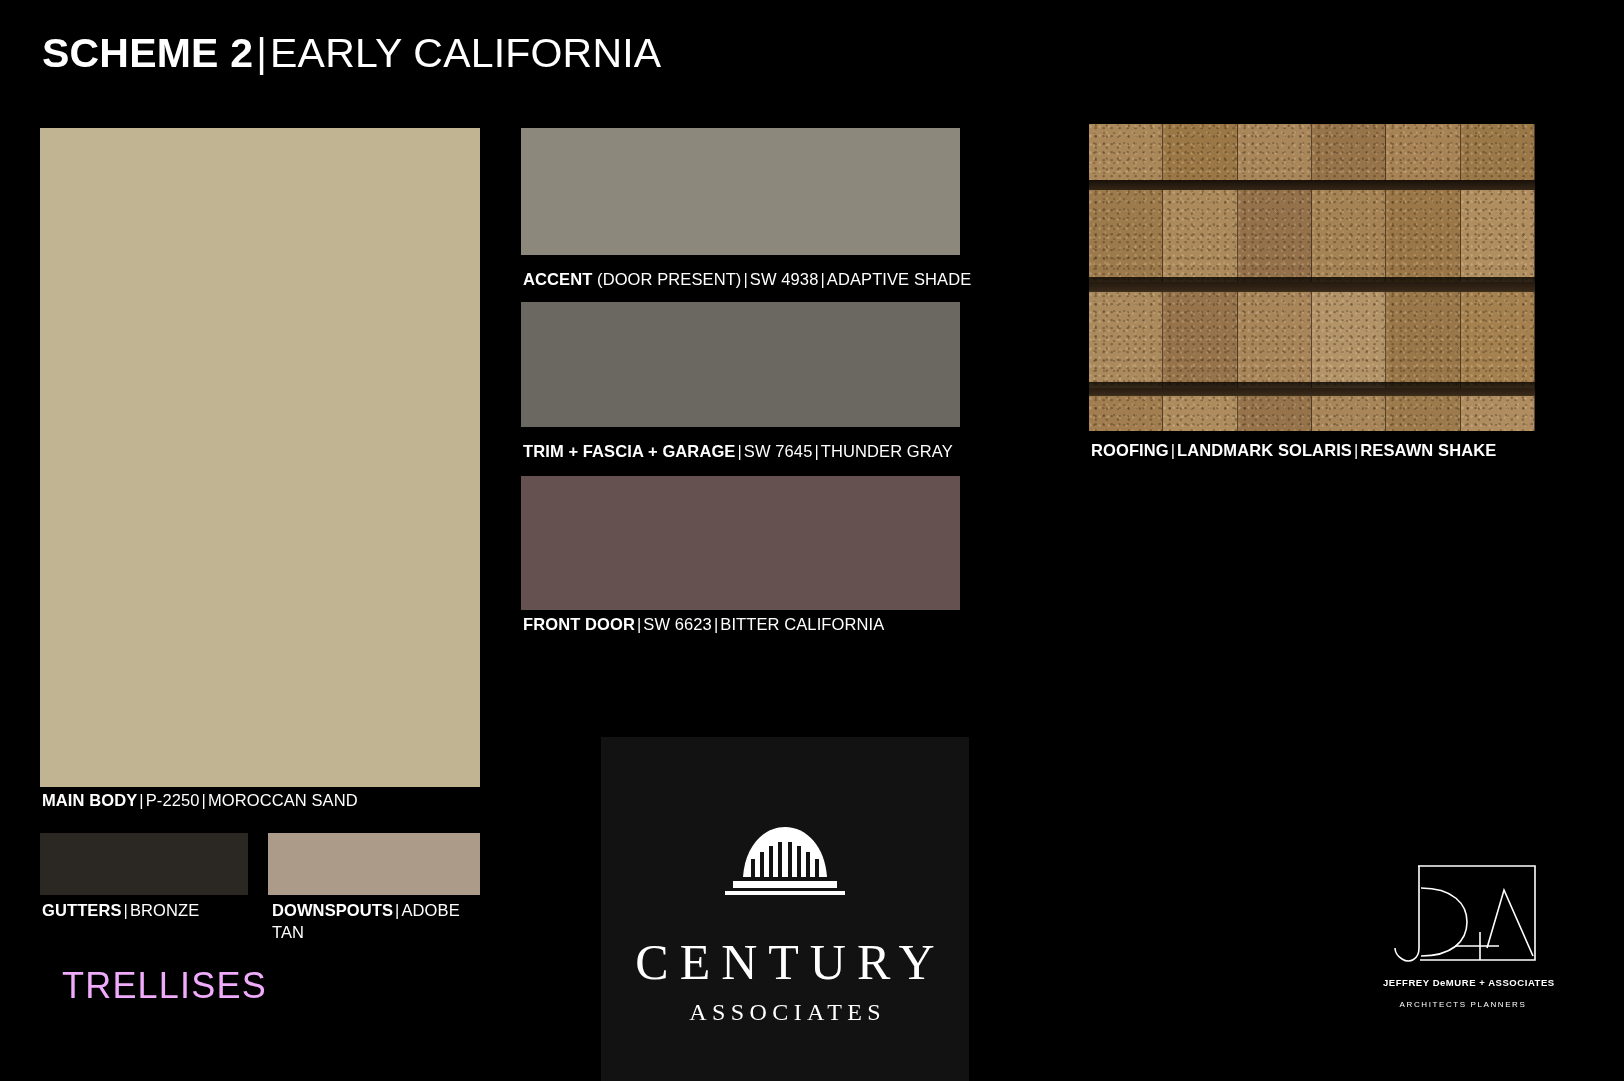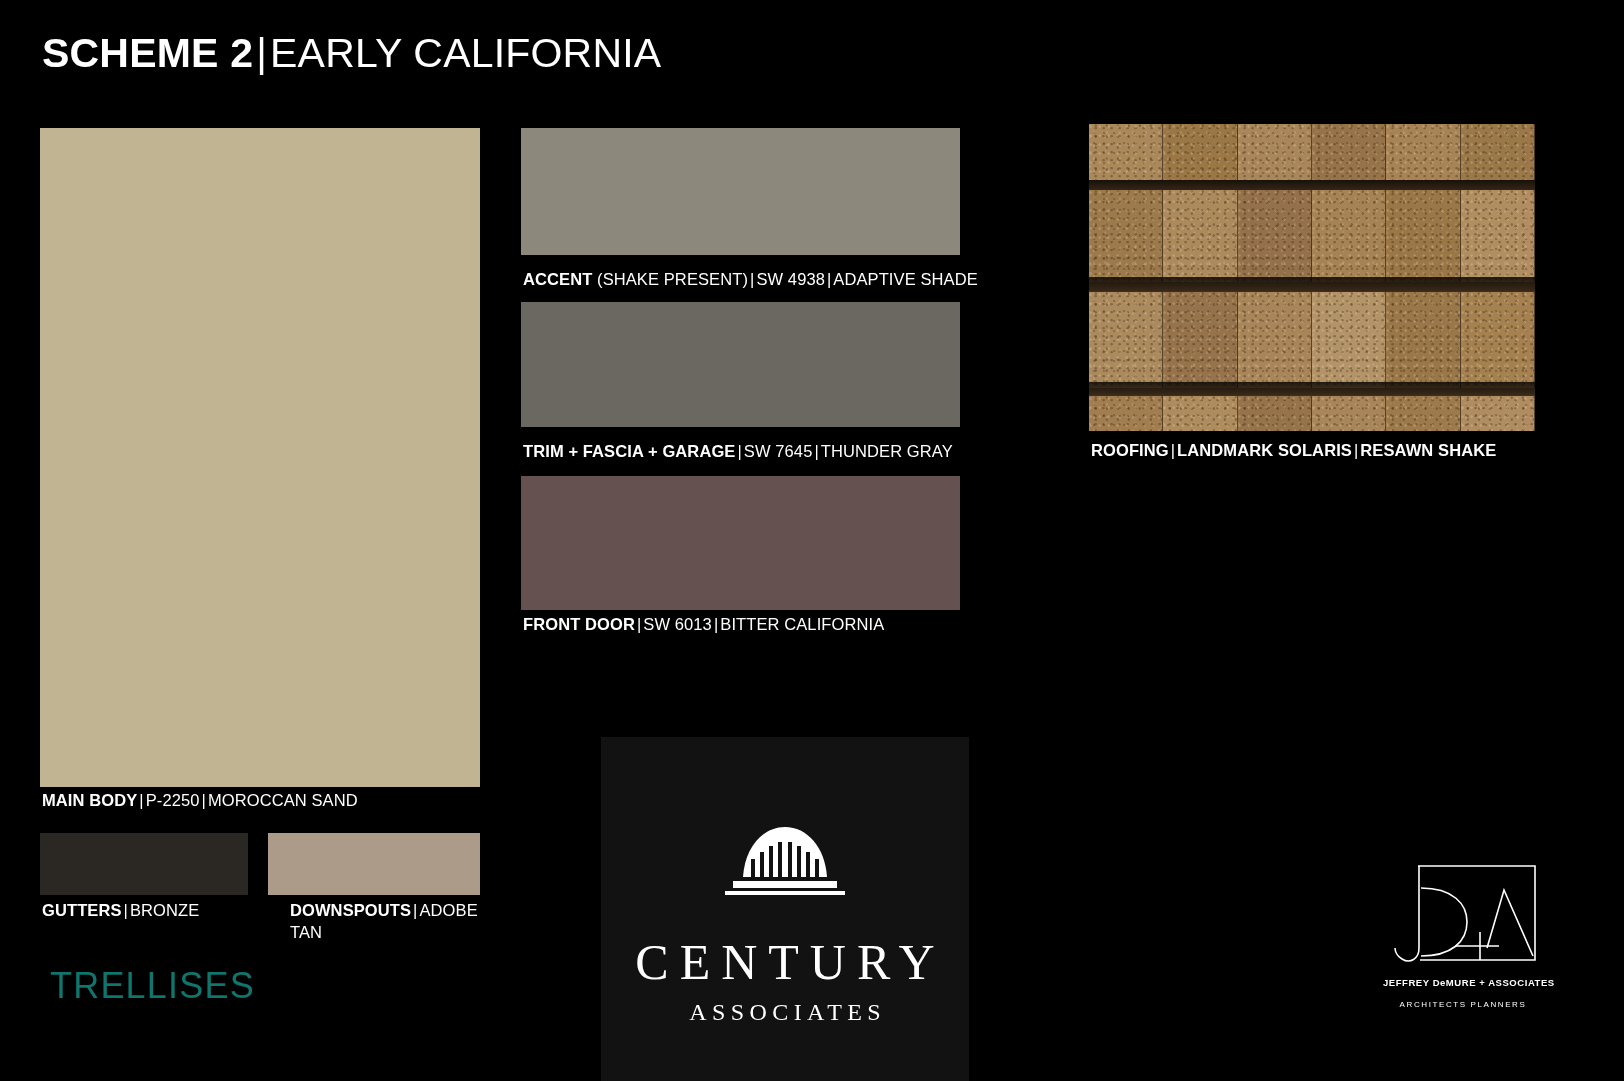--- a/index.html
+++ b/index.html
@@ -40,21 +40,21 @@
     color: #ffffff;
     font-size: 16.5px;
     line-height: 22px;
     letter-spacing: 0.1px;
     white-space: nowrap;
   }
   .lbl .b { font-weight: bold; }
   .lbl .n { font-weight: 400; }
   .lbl .pipe { font-weight: 400; padding: 0 2px; }
 
-  .lbl.wrap { white-space: normal; margin-left: 18px; }
+  .lbl.wrap { white-space: normal; }
 
   
   #main-body-swatch {
     position: absolute;
     left: 40px;
     top: 128px;
     width: 440px;
     height: 659px;
     background: #c1b493;
   }
@@ -91,23 +91,23 @@
   #downspouts-label {
     position: absolute;
     left: 272px;
     top: 899px;
     width: 205px;
   }
 
   
   #trellises {
     position: absolute;
-    left: 50px;
+    left: 62px;
     top: 968px;
-    color: #0f766e;
+    color: #f0abfc;
     font-size: 36px;
     font-weight: 400;
     letter-spacing: 1.2px;
     line-height: 1;
   }
 
   
   #accent-swatch {
     position: absolute;
     left: 521px;
@@ -303,31 +303,31 @@
   <div id="downspouts-swatch"></div>
   <div id="downspouts-label" class="lbl wrap">
     <span class="b">DOWNSPOUTS</span><span class="pipe">|</span><span class="n">ADOBE TAN</span>
   </div>
 
   <div id="trellises">TRELLISES</div>
 
   <div id="accent-swatch"></div>
   <div id="accent-label" class="lbl">
     <span class="b">ACCENT</span>
-    <span class="n">(SHAKE PRESENT)</span><span class="pipe">|</span><span class="n">SW 4938</span><span class="pipe">|</span><span class="n">ADAPTIVE SHADE</span>
+    <span class="n">(DOOR PRESENT)</span><span class="pipe">|</span><span class="n">SW 4938</span><span class="pipe">|</span><span class="n">ADAPTIVE SHADE</span>
   </div>
 
   <div id="trim-swatch"></div>
   <div id="trim-label" class="lbl">
     <span class="b">TRIM + FASCIA + GARAGE</span><span class="pipe">|</span><span class="n">SW 7645</span><span class="pipe">|</span><span class="n">THUNDER GRAY</span>
   </div>
 
   <div id="door-swatch"></div>
   <div id="door-label" class="lbl">
-    <span class="b">FRONT DOOR</span><span class="pipe">|</span><span class="n">SW 6013</span><span class="pipe">|</span><span class="n">BITTER CALIFORNIA</span>
+    <span class="b">FRONT DOOR</span><span class="pipe">|</span><span class="n">SW 6623</span><span class="pipe">|</span><span class="n">BITTER CALIFORNIA</span>
   </div>
 
   <div id="roof-photo">
 
     <div class="shingle-row" style="top:0px;height:56px;background:#a07c4e;">
       <div class="shingle-tab" style="background:#ab8859;"></div>
       <div class="shingle-tab" style="background:#9c7746;"></div>
       <div class="shingle-tab" style="background:#a9875a;"></div>
       <div class="shingle-tab" style="background:#97734a;"></div>
       <div class="shingle-tab" style="background:#a88355;"></div>

